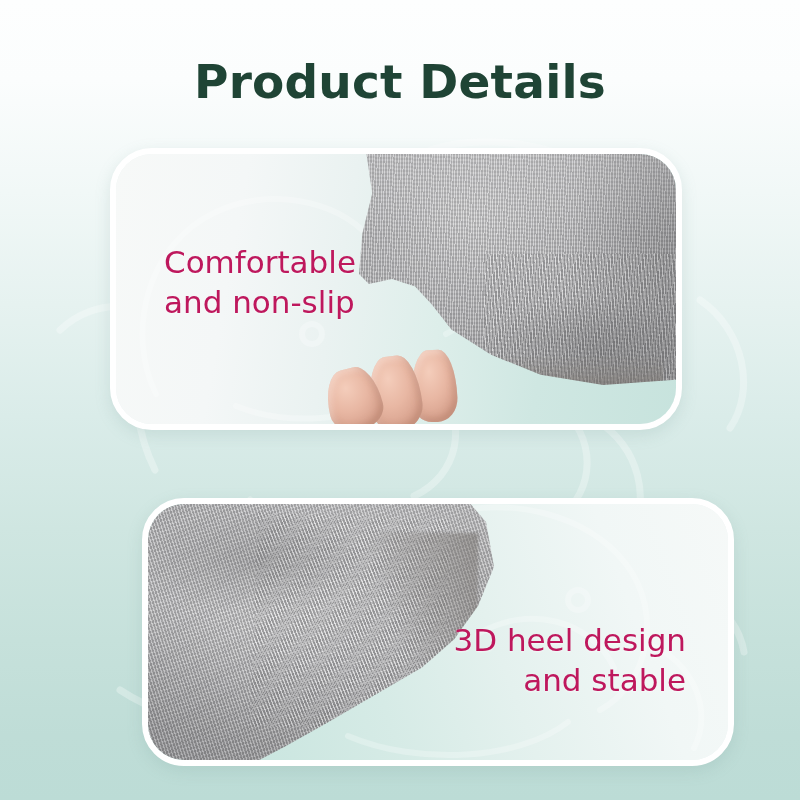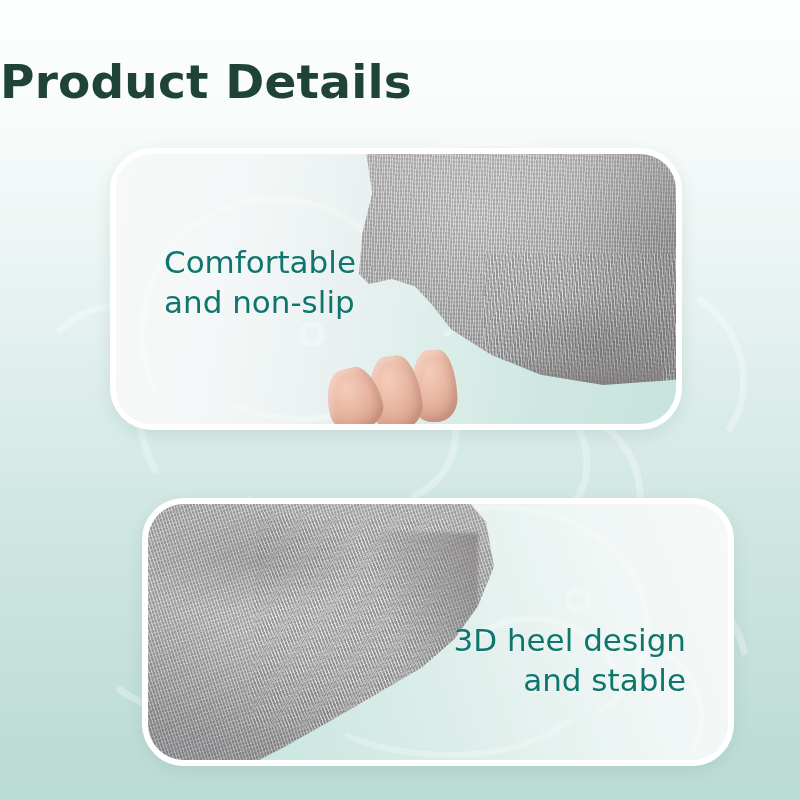--- a/index.html
+++ b/index.html
@@ -39,21 +39,21 @@
     opacity: 0.55;
     pointer-events: none;
   }
 
   
   .title {
     position: absolute;
     left: 0;
     top: 54px;
     width: 800px;
-    text-align: left;
+    text-align: center;
     font-size: 47px;
     font-weight: bold;
     letter-spacing: 0.2px;
     color: #1f4435;
     font-family: "DejaVu Sans", "Liberation Sans", sans-serif;
   }
 
   
   .card {
     position: absolute;
@@ -249,21 +249,21 @@
     top: 14%;
     width: 44%;
     height: 70%;
     background: linear-gradient(250deg, rgba(120,116,112,0.55) 0%, rgba(0,0,0,0) 48%);
     filter: blur(1.5px);
   }
 
   
   .caption {
     position: absolute;
-    color: #0f766e;
+    color: #be185d;
     font-size: 31px;
     line-height: 1.30;
     font-weight: normal;
     white-space: pre-line;
     font-family: "DejaVu Sans", "Liberation Sans", sans-serif;
     text-shadow: 0 1px 2px rgba(255,255,255,0.55);
   }
   #caption-1 {
     left: 48px;
     top: 88px;

